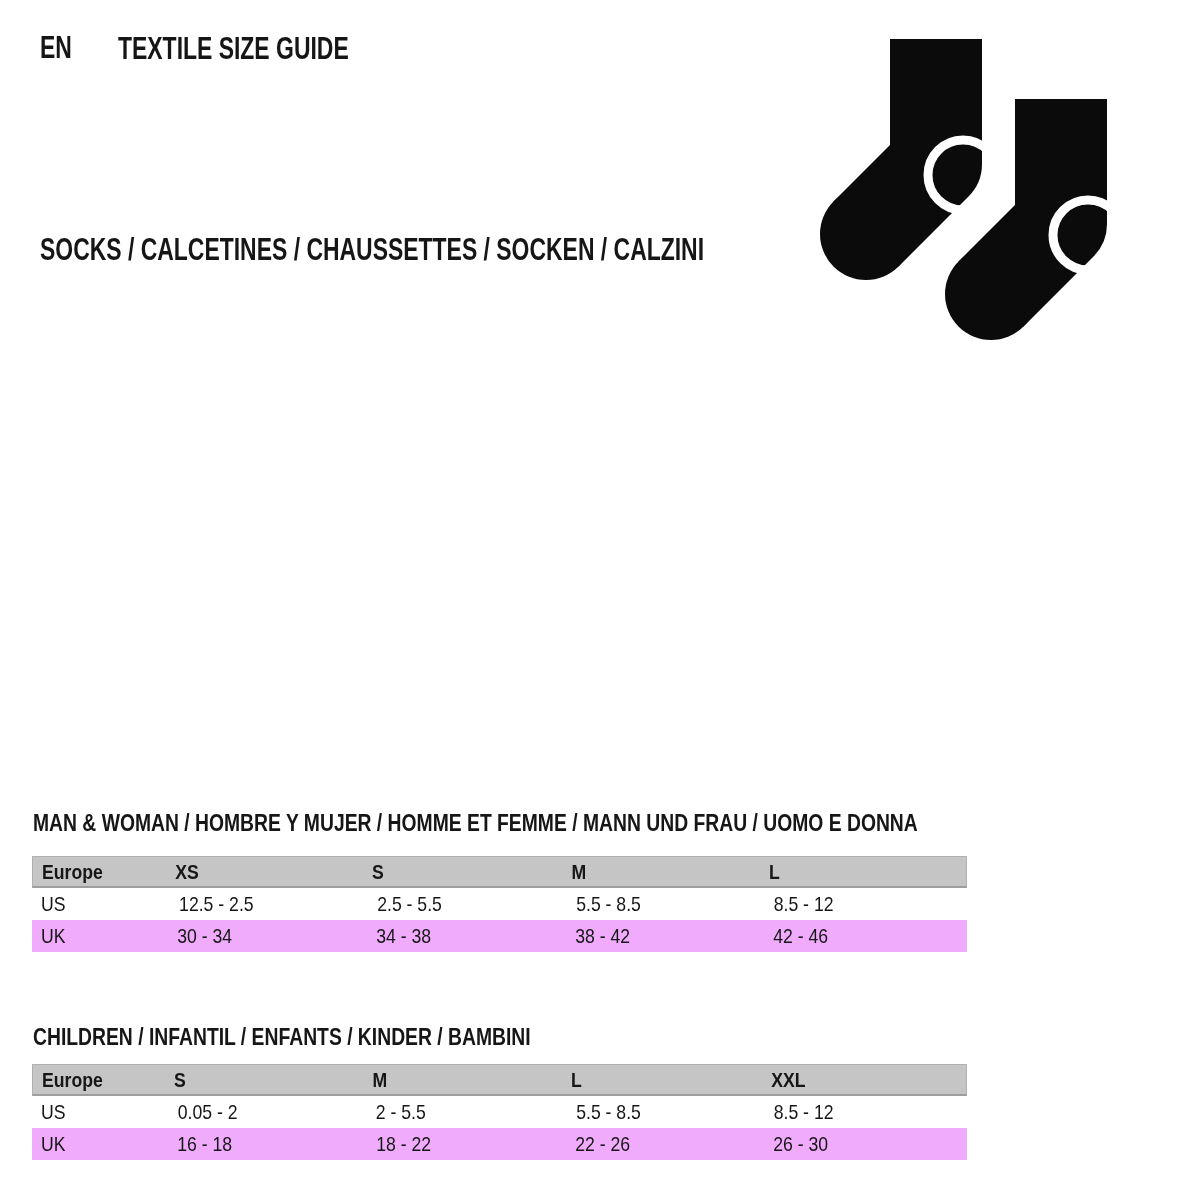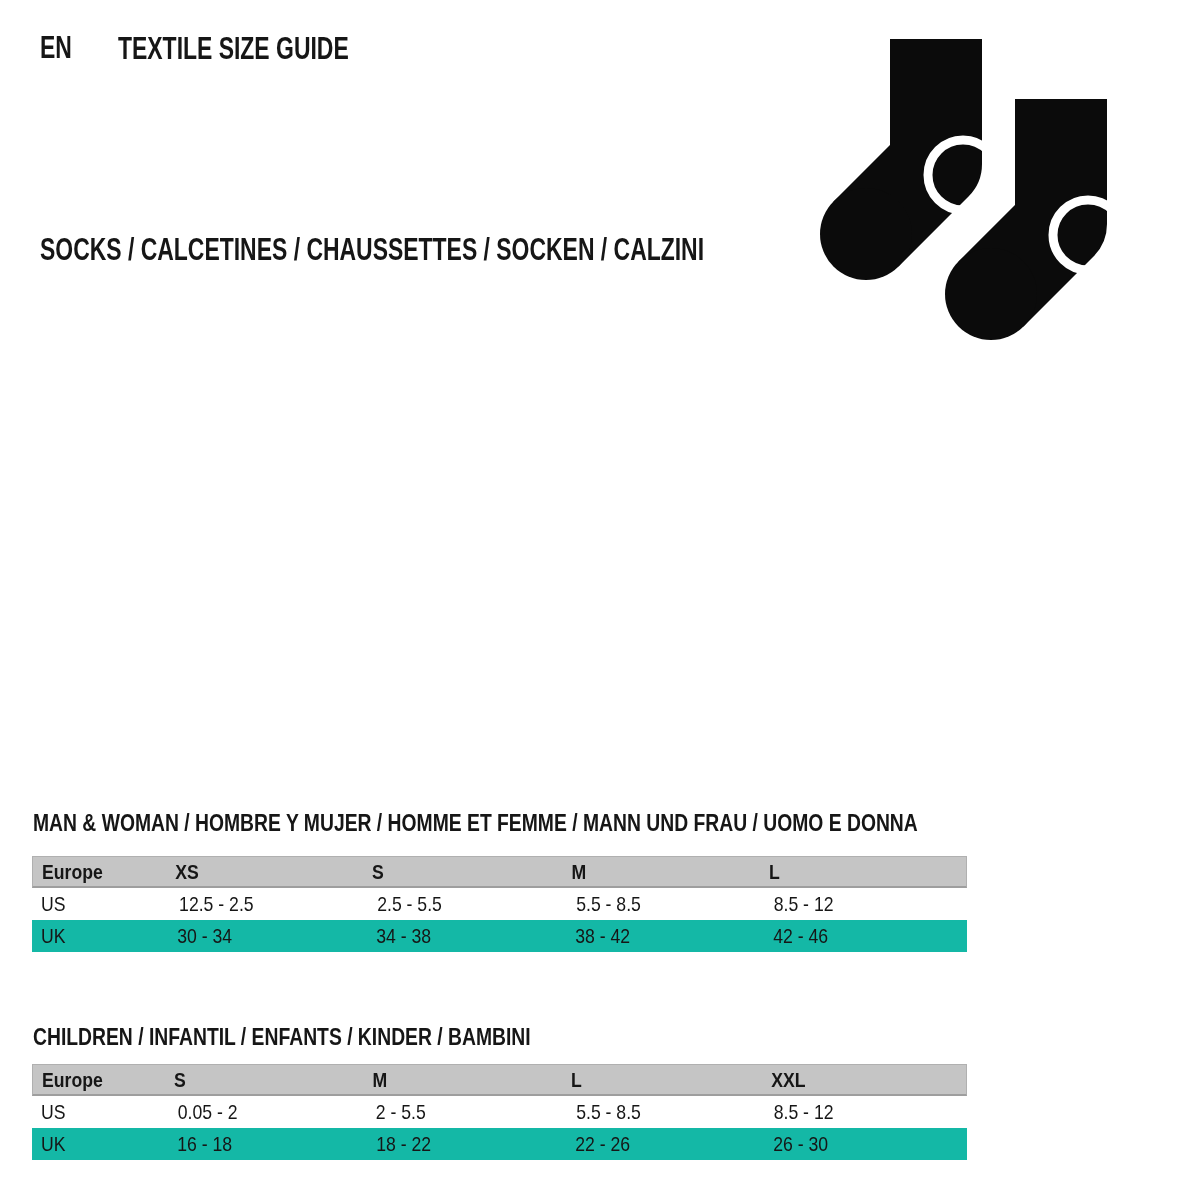--- a/index.html
+++ b/index.html
@@ -52,21 +52,21 @@
     display: grid;
     grid-template-columns: 140px 1fr 1fr 1fr 1fr;
     height: 32px;
     align-items: center;
   }
   .row.head {
     background: #c5c5c5;
     border: 1px solid #b0b0b0;
     border-bottom: 2px solid #9e9e9e;
   }
-  .row.alt { background: #14b8a6; }
+  .row.alt { background: #f0abfc; }
 
   .cell { text-align: left; font-size: 21px; font-weight: normal; }
   .cell.first { text-align: left; padding-left: 9px; font-weight: normal; }
   .head .cell { font-weight: bold; }
 </style>
 </head>
 <body>
 
 <div class="page">
 

